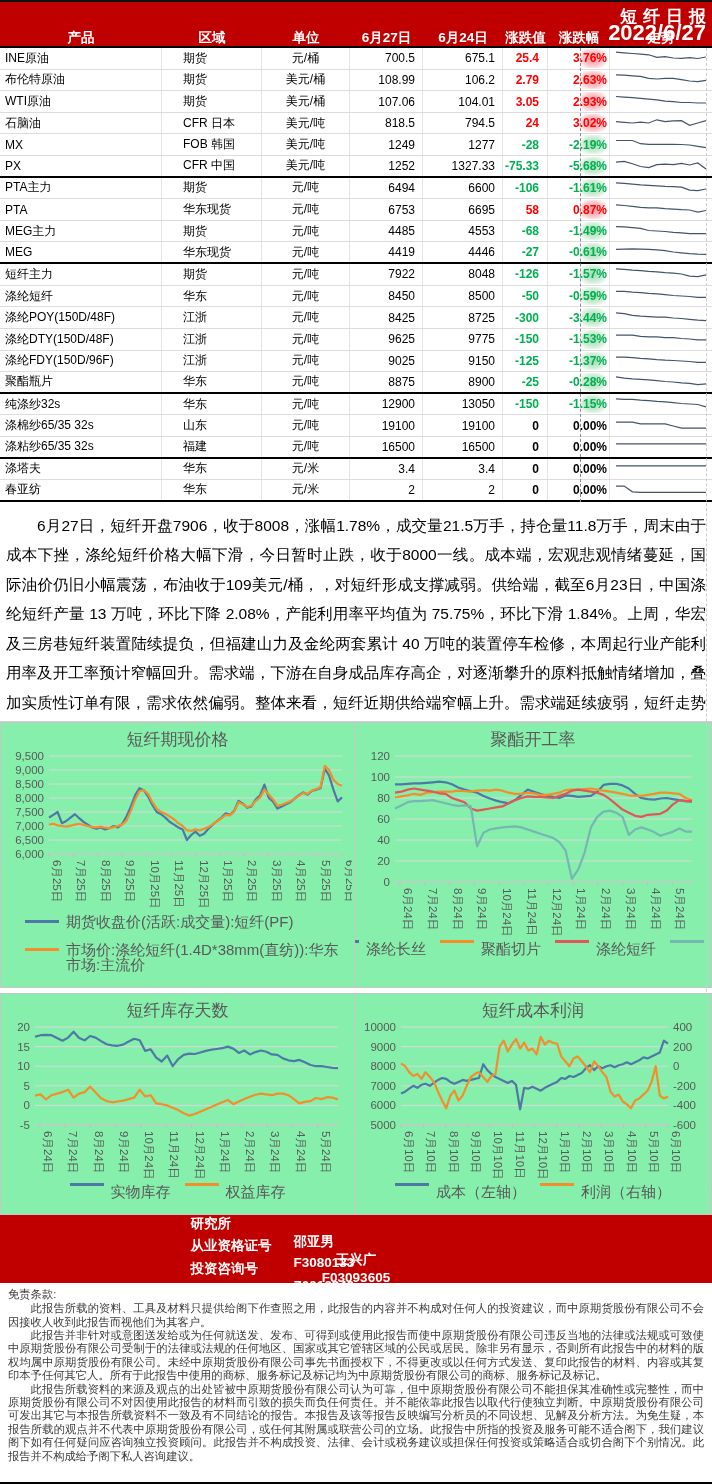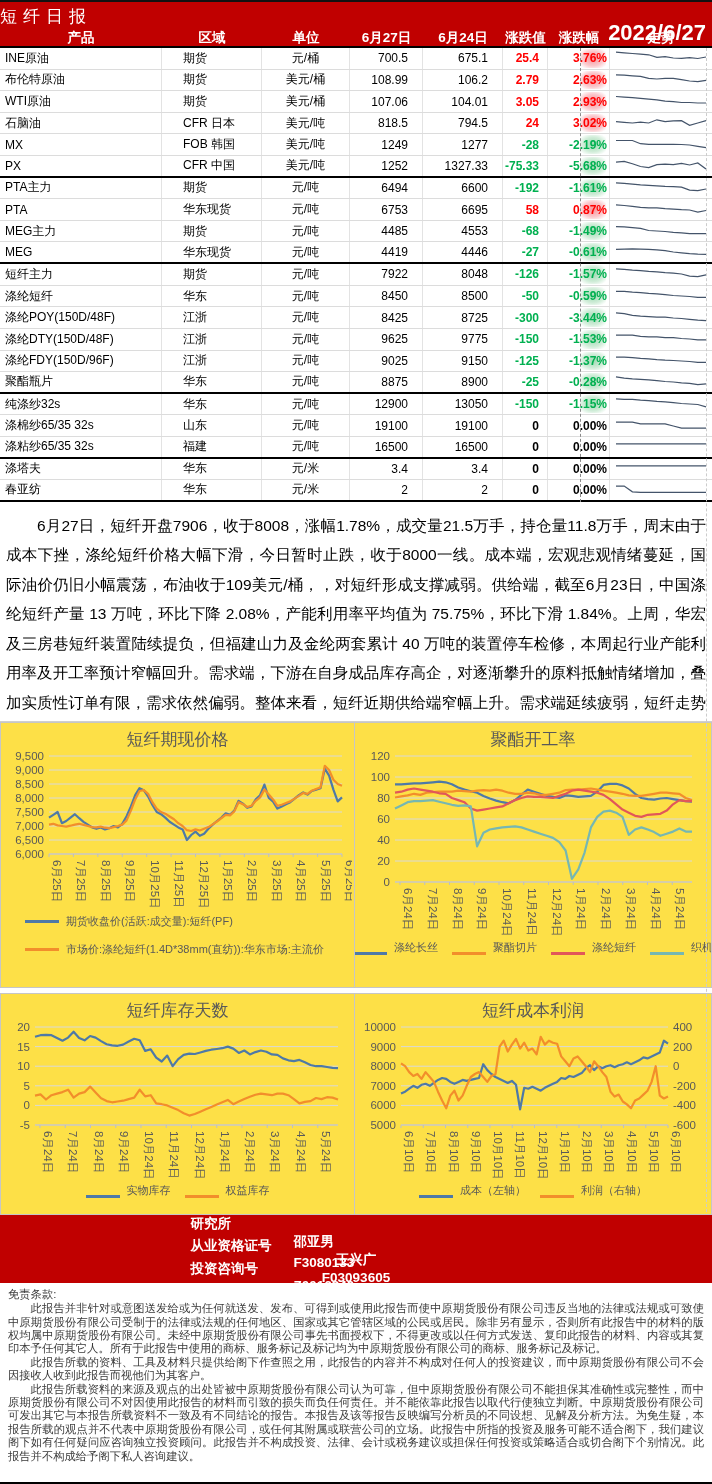--- a/index.html
+++ b/index.html
@@ -1,65 +1,65 @@
 <!DOCTYPE html>
 <html><head>
 <meta charset="utf-8">
 <style>
   html,body{margin:0;padding:0;background:#fff;}
   .page{width:712px;height:1484px;position:relative;overflow:hidden;background:#fff;
         font-family:"Liberation Sans","DejaVu Sans",sans-serif;border-top:2px solid #111;}
   
   .titlebar{height:27px;background:#C00000;position:relative;}
-  .titlebar .rtitle{position:absolute;left:0;right:0;top:3px;text-align:left;color:#fff;
-        font-weight:normal;font-size:17px;letter-spacing:6px;}
+  .titlebar .rtitle{position:absolute;left:0;right:0;top:3px;text-align:right;color:#fff;
+        font-weight:bold;font-size:17px;letter-spacing:6px;}
   .titlebar .rdate{position:absolute;right:6px;top:18px;color:#fff;font-weight:bold;font-size:22px;}
   
   .thead{height:19px;background:#C00000;display:flex;align-items:flex-start;border-bottom:2.5px solid #000;
         color:#fff;font-weight:bold;font-size:13.5px;box-sizing:border-box;}
   .thead span{display:block;text-align:center;}
   .c0{width:162px}.c1{width:100px}.c2{width:88px}.c3{width:73px}.c4{width:80px}.c5{width:45px}.c6{width:62px}.c7{width:102px}
   .trow{height:21.62px;display:flex;border-bottom:1px solid #DCDCDC;box-sizing:border-box;font-size:12px;color:#000;justify-content:center;}
   .trow.gend{border-bottom:2.5px solid #000;}
   .cell{height:100%;display:flex;align-items:center;border-right:1px solid #E3E3E3;box-sizing:border-box;overflow:hidden;}
   .cell.last{border-right:none;}
   .pname{padding-left:5px;}
   .region{padding-left:21px;}
   .unit{justify-content:center;}
-  .num{justify-content:flex-end;padding-right:14px;}
+  .num{justify-content:flex-end;padding-right:7px;}
   .chg{justify-content:flex-end;padding-right:8px;font-weight:bold;}
   .pctcell{position:relative;}
   .pcttxt{position:relative;z-index:2;width:100%;text-align:right;padding-right:2px;font-weight:bold;box-sizing:border-box;}
   .stripe{position:absolute;left:32px;width:26px;top:1px;bottom:1px;z-index:1;}
   .stripe.up{background:radial-gradient(ellipse at center,rgba(241,84,96,.62) 0%,rgba(243,118,128,.40) 55%,rgba(243,118,128,0) 88%);}
   .stripe.down{background:radial-gradient(ellipse at center,rgba(99,195,132,.62) 0%,rgba(140,210,160,.40) 55%,rgba(140,210,160,0) 88%);}
   .up-txt{color:#FF0000;}
   .down-txt{color:#00B050;}
   .flat-txt{color:#000;}
   .sparkcell{padding-left:2px;}
   
   .commentary{height:220px;box-sizing:border-box;padding:9px 6px 0 6px;font-size:15.5px;line-height:29.5px;
         text-align:justify;color:#000;border-bottom:1px solid #cfcfcf;}
   .commentary p{margin:0;text-indent:2em;}
   
   .chartrow{display:flex;}
   .chartrow2{margin-top:5px;}
-  .cbox{border:1px solid #C6C6C6;box-sizing:border-box;overflow:hidden;background:#fde047;}
+  .cbox{border:1px solid #C6C6C6;box-sizing:border-box;overflow:hidden;background:#86efac;}
   .cbox.bL1{width:355px;height:266px;}
   .cbox.bR1{width:357px;height:266px;border-left:none;}
   .cbox.bL2{width:355px;height:222px;}
   .cbox.bR2{width:357px;height:222px;border-left:none;}
   .ctitle{text-align:center;color:#595959;font-size:17px;margin-top:5px;height:22px;}
   svg.plot{display:block;}
   .axt{font-size:11.5px;fill:#595959;}
-  .legend{color:#595959;font-size:11px;}
+  .legend{color:#595959;font-size:15px;}
   .legend.stack{padding-left:24px;margin-top:2px;}
   .legend.stack .litem{display:flex;align-items:flex-start;margin-bottom:13px;line-height:15px;}
   .legend.row{display:flex;justify-content:center;align-items:center;gap:14px;margin-top:0px;white-space:nowrap;}
-  .legend .litem{display:flex;align-items:flex-end;}
+  .legend .litem{display:flex;align-items:flex-start;}
   .sw{display:inline-block;width:34px;height:3px;margin-right:7px;flex:none;}
   .legend.stack .sw{margin-top:6px;}
   
   .footerbar{height:68px;background:#C00000;color:#fff;font-weight:bold;font-size:13.5px;}
   .frow{height:22.6px;display:flex;align-items:center;flex-direction:column;}
   .fl{width:347px;padding-left:8px;box-sizing:border-box;}
   .f2{width:125px;}
   .f3{flex:1;}
   
   .disclaimer{padding:5px 8px 0 8px;font-size:11.3px;line-height:13.4px;color:#3a3a3a;}
@@ -192,21 +192,21 @@
             <polyline points="4.0,5.1 12.2,4.3 20.4,6.7 28.5,9.5 36.7,10.6 44.9,7.7 53.1,7.2 61.3,7.7 69.5,6.4 77.6,8.0 85.8,5.9 94.0,12.1" fill="none" stroke="#44546A" stroke-width="1.2"></polyline>
           </svg>
         </div>
       </div>
       <div class="trow">
         <div class="cell c0 pname">PTA主力</div>
         <div class="cell c1 region">期货</div>
         <div class="cell c2 unit">元/吨</div>
         <div class="cell c3 num">6494</div>
         <div class="cell c4 num">6600</div>
-        <div class="cell c5 chg down-txt">-192</div>
+        <div class="cell c5 chg down-txt">-106</div>
         <div class="cell c6 pctcell">
           <div class="stripe down"></div>
           <span class="pcttxt down-txt">-1.61%</span>
         </div>
         <div class="cell c7 last sparkcell">
           <svg width="98" height="18">
             <polyline points="4.0,3.8 12.2,4.3 20.4,5.1 28.5,5.9 36.7,6.4 44.9,6.9 53.1,7.4 61.3,7.7 69.5,8.2 77.6,11.1 85.8,11.6 94.0,10.0" fill="none" stroke="#44546A" stroke-width="1.2"></polyline>
           </svg>
         </div>
       </div>
@@ -711,22 +711,22 @@
     <div class="frow">
       <span class="fl">投资咨询号</span>
       <span class="f2">Z0016340</span>
       <span class="f3"></span>
     </div>
   </div>
 
   <div class="disclaimer">
     <div class="dtitle">免责条款:</div>
     <div id="disclaimer-body">
+        <p>此报告所载的资料、工具及材料只提供给阁下作查照之用，此报告的内容并不构成对任何人的投资建议，而中原期货股份有限公司不会因接收人收到此报告而视他们为其客户。</p>
         <p>此报告并非针对或意图送发给或为任何就送发、发布、可得到或使用此报告而使中原期货股份有限公司违反当地的法律或法规或可致使中原期货股份有限公司受制于的法律或法规的任何地区、国家或其它管辖区域的公民或居民。除非另有显示，否则所有此报告中的材料的版权均属中原期货股份有限公司。未经中原期货股份有限公司事先书面授权下，不得更改或以任何方式发送、复印此报告的材料、内容或其复印本予任何其它人。所有于此报告中使用的商标、服务标记及标记均为中原期货股份有限公司的商标、服务标记及标记。</p>
-        <p>此报告所载的资料、工具及材料只提供给阁下作查照之用，此报告的内容并不构成对任何人的投资建议，而中原期货股份有限公司不会因接收人收到此报告而视他们为其客户。</p>
         <p>此报告所载资料的来源及观点的出处皆被中原期货股份有限公司认为可靠，但中原期货股份有限公司不能担保其准确性或完整性，而中原期货股份有限公司不对因使用此报告的材料而引致的损失而负任何责任。并不能依靠此报告以取代行使独立判断。中原期货股份有限公司可发出其它与本报告所载资料不一致及有不同结论的报告。本报告及该等报告反映编写分析员的不同设想、见解及分析方法。为免生疑，本报告所载的观点并不代表中原期货股份有限公司，或任何其附属或联营公司的立场。此报告中所指的投资及服务可能不适合阁下，我们建议阁下如有任何疑问应咨询独立投资顾问。此报告并不构成投资、法律、会计或税务建议或担保任何投资或策略适合或切合阁下个别情况。此报告并不构成给予阁下私人咨询建议。</p>
       </div>
   </div>
 
   <div class="pagebreak-v"></div>
   <div class="pagebreak-v2"></div>
   <div class="bottombar"></div>
 </div>
 
 </body></html>

